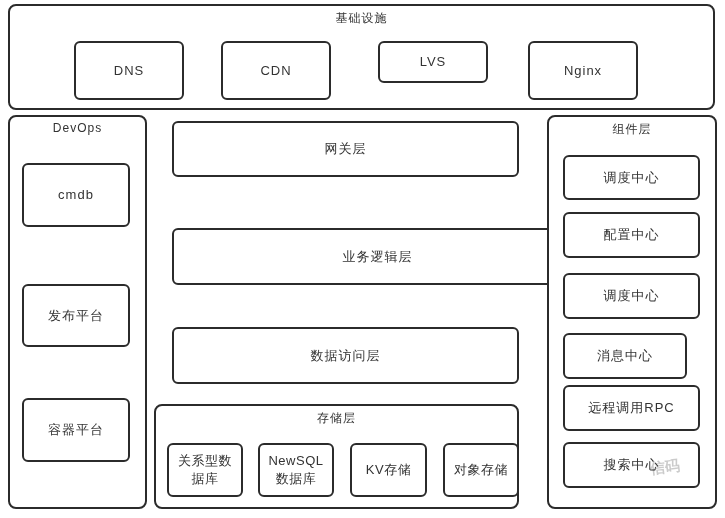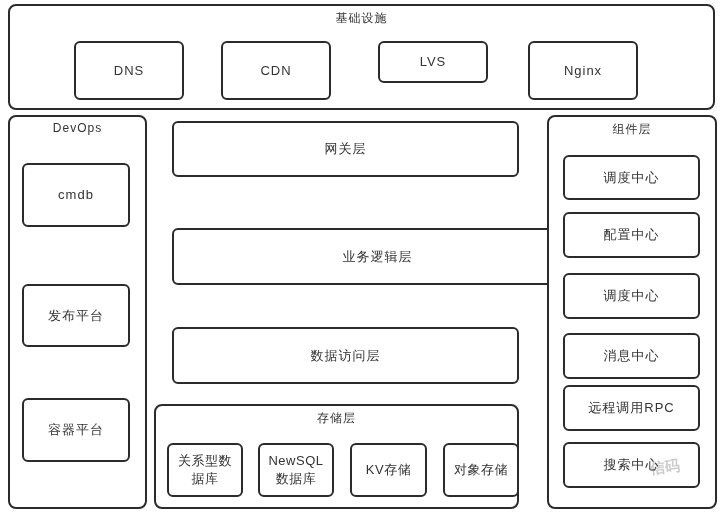--- a/index.html
+++ b/index.html
@@ -102,19 +102,19 @@
   <div class="box small" style="left:258px; top:443px; width:76px; height:54px;">NewSQL数据库</div>
   <div class="box small" style="left:350px; top:443px; width:77px; height:54px;">KV存储</div>
   <div class="box small" style="left:443px; top:443px; width:76px; height:54px;">对象存储</div>
 
   <div class="panel" style="left:547px; top:115px; width:170px; height:394px;">
     <div class="panel-title">组件层</div>
   </div>
   <div class="box" style="left:563px; top:155px; width:137px; height:45px;">调度中心</div>
   <div class="box" style="left:563px; top:212px; width:137px; height:46px;">配置中心</div>
   <div class="box" style="left:563px; top:273px; width:137px; height:46px;">调度中心</div>
-  <div class="box" style="left:563px; top:333px; width:137px; height:46px;">消息中心</div>
+  <div class="box" style="left:563px; top:333px; width:124px; height:46px;">消息中心</div>
   <div class="box" style="left:563px; top:385px; width:137px; height:46px;">远程调用RPC</div>
   <div class="box" style="left:563px; top:442px; width:137px; height:46px;">搜索中心</div>
 
   <div class="watermark-faint">信码</div>
 
 </div>
 
 </body></html>

